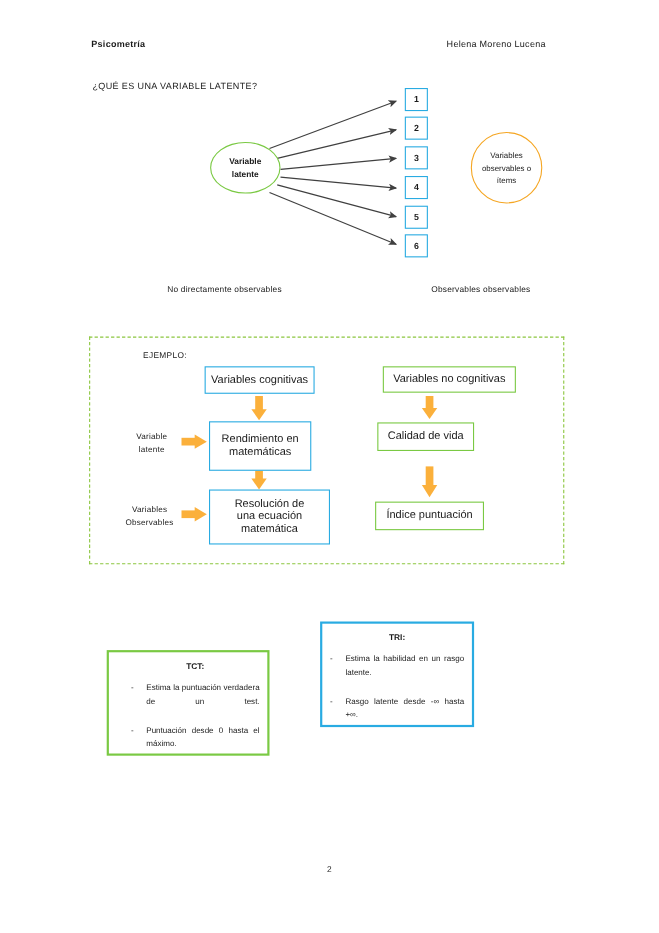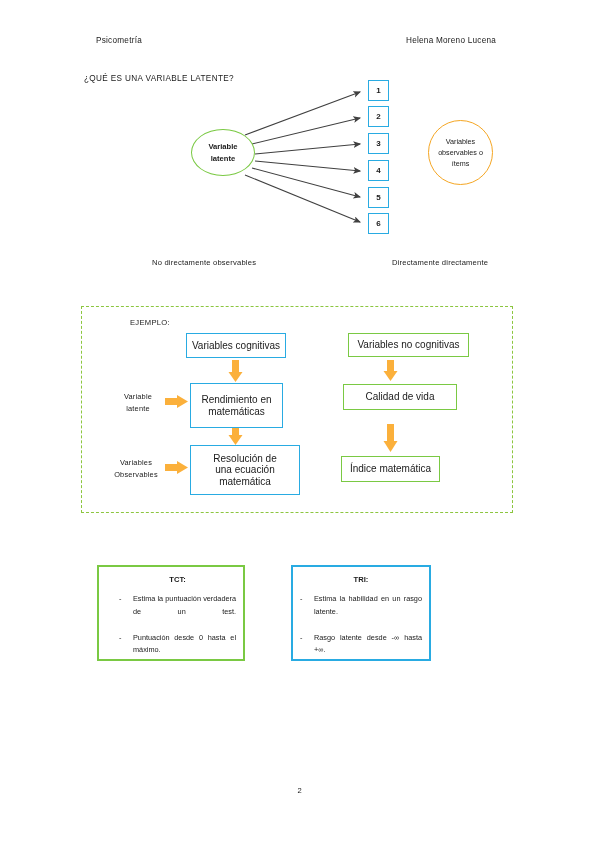--- a/index.html
+++ b/index.html
@@ -23,21 +23,21 @@
 
   
   .hdr {
     position: absolute;
     top: 36px;
     font-size: 8.2px;
     letter-spacing: 0.25px;
     color: #1a1a1a;
     white-space: nowrap;
   }
-  .hdr-left  { left: 96px; }
+  .hdr-left  { left: 83px; font-weight: bold; }
   .hdr-right { left: 406px; }
 
   .q-title {
     position: absolute;
     left: 84px;
     top: 74px;
     font-size: 8.2px;
     letter-spacing: 0.35px;
     white-space: nowrap;
   }
@@ -238,21 +238,21 @@
     <div class="item-box" style="top:187px">5</div>
     <div class="item-box" style="top:213px">6</div>
 
     <div class="circle-observables">
       <span>Variables</span>
       <span>observables o</span>
       <span>ítems</span>
     </div>
 
     <div class="caption caption-left">No directamente observables</div>
-    <div class="caption caption-right">Directamente directamente</div>
+    <div class="caption caption-right">Observables observables</div>
   </div>
 
   <div class="ejemplo-panel"></div>
   <div class="ejemplo-label">EJEMPLO:</div>
 
   <svg class="overlay" viewBox="0 0 599 848">
     <g fill="#fbb03b">
 
       <g>
         <rect x="232" y="360" width="7" height="13"></rect>
@@ -308,29 +308,29 @@
 
   <div class="side-label" style="left:106px; top:457px; width:60px;">
     <div>Variables</div>
     <div>Observables</div>
   </div>
 
   <div class="flowbox fb-green" style="left:330px; top:333px; width:121px; height:24px;margin-left:18px;">
     <span>Variables no cognitivas</span>
   </div>
 
-  <div class="flowbox fb-green" style="left:343px; top:384px; width:114px; height:26px;">
+  <div class="flowbox fb-green" style="left:343px; top:384px; width:88px; height:26px;">
     <span>Calidad de vida</span>
   </div>
 
   <div class="flowbox fb-green" style="left:341px; top:456px; width:99px; height:26px;">
-    <span>Índice matemática</span>
-  </div>
-
-  <div class="defbox db-green" style="left:97px; top:565px; width:148px; height:96px;padding-left:20px;">
+    <span>Índice puntuación</span>
+  </div>
+
+  <div class="defbox db-green" style="left:97px; top:591px; width:148px; height:96px;padding-left:20px;">
     <div class="db-title">TCT:</div>
     <ul class="db-list">
       <li>
         <span class="db-dash">-</span>
         <span class="db-text">Estima la puntuación verdadera de un test.</span>
       </li>
       <li>
         <span class="db-dash">-</span>
         <span class="db-text">Puntuación desde 0 hasta el máximo.</span>
       </li>

